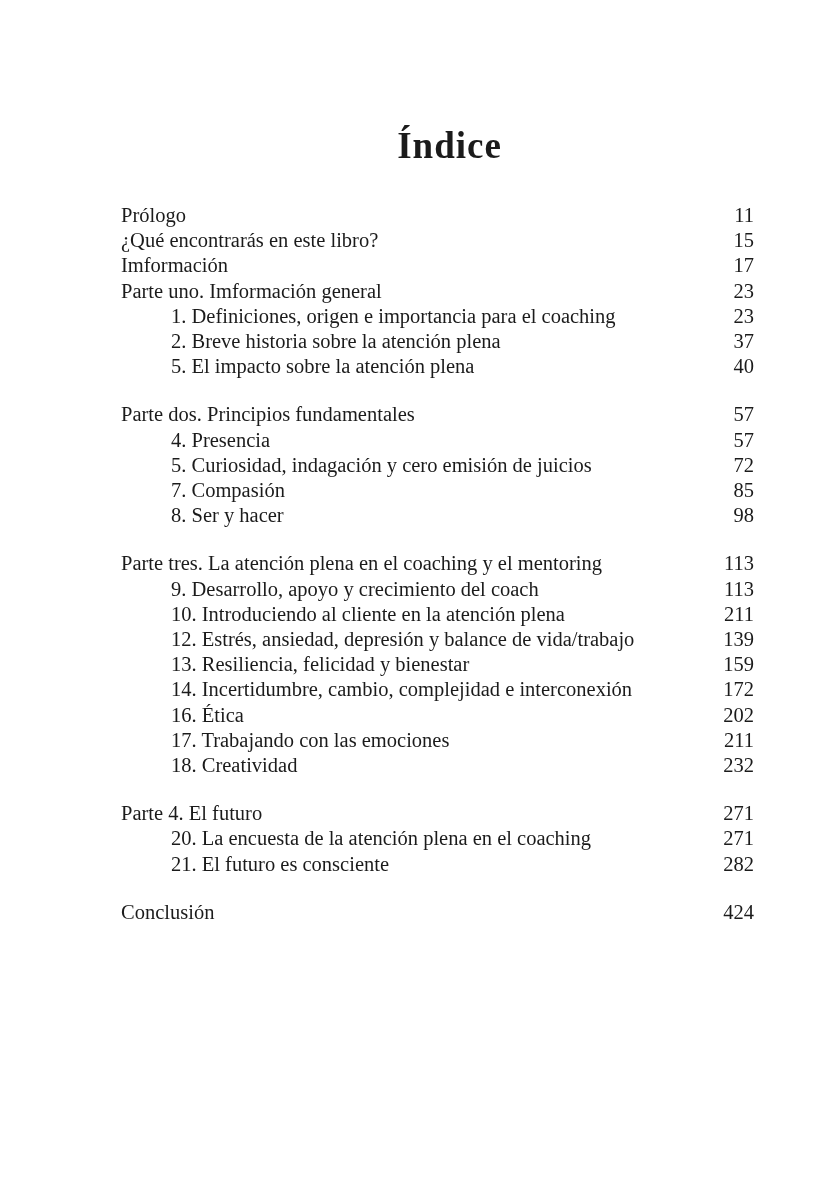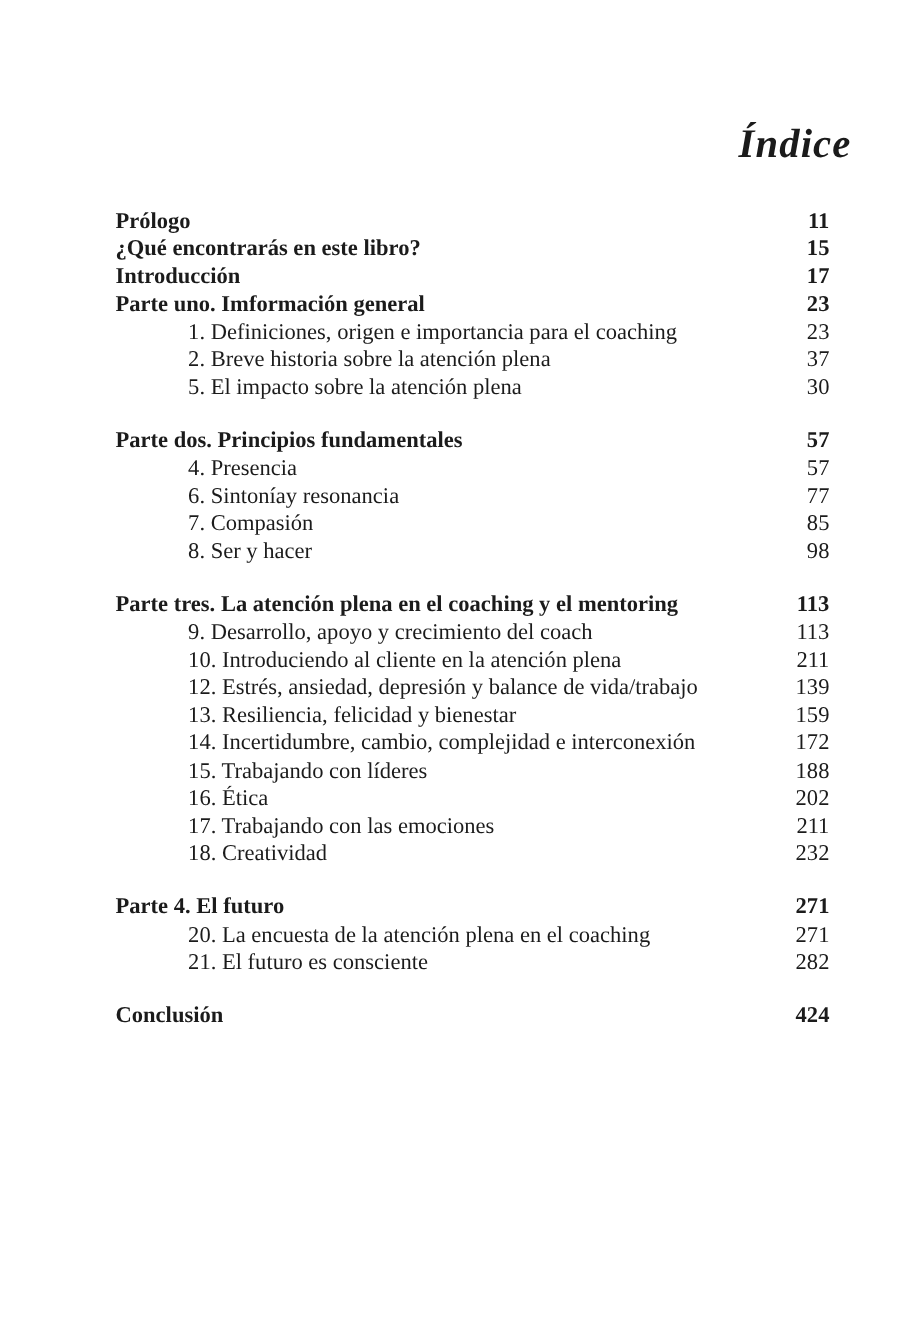--- a/index.html
+++ b/index.html
@@ -14,44 +14,44 @@
     height: 1200px;
     margin: 0 auto;
     background: var(--bg, #ffffff);
     color: var(--text, #1b1b1b);
     font-family: "Liberation Serif", "DejaVu Serif", serif;
     box-sizing: border-box;
     padding: 110px 81px 0 105px;
     overflow: hidden;
   }
   .page-title {
-    margin: 0;
+    margin: 14px;
     font-size: 37px;
     font-weight: 700;
     line-height: 44px;
-    text-align: right;
+    text-align: center;
     letter-spacing: 1px;
     
     transform: translateX(20px);
-    font-style: italic;
   }
   .toc {
     margin-top: 35px;
     font-size: 20.5px;
     line-height: 25.2px;
   }
   .toc-row {
     display: flex;
     align-items: baseline;
   }
   .toc-row.gap {
     margin-top: 23px;
   }
   .toc-row.part {
-    font-weight: 700;
+    font-weight: 400;
+    margin-left: 16px;
   }
   .toc-row .entry-title {
     flex: 1 1 auto;
     white-space: nowrap;
     overflow: hidden;
   }
   .toc-row.chapter .entry-title {
     padding-left: 66px;
   }
   .toc-row .entry-page {
@@ -69,50 +69,50 @@
   <div class="toc" id="toc-list">
       <div class="toc-row part">
     <span class="entry-title">Prólogo</span>
     <span class="entry-page">11</span>
   </div>
       <div class="toc-row part">
     <span class="entry-title">¿Qué encontrarás en este libro?</span>
     <span class="entry-page">15</span>
   </div>
       <div class="toc-row part">
-    <span class="entry-title">Introducción</span>
+    <span class="entry-title">Imformación</span>
     <span class="entry-page">17</span>
   </div>
       <div class="toc-row part">
     <span class="entry-title">Parte uno. Imformación general</span>
     <span class="entry-page">23</span>
   </div>
       <div class="toc-row chapter">
     <span class="entry-title">1. Definiciones, origen e importancia para el coaching</span>
     <span class="entry-page">23</span>
   </div>
       <div class="toc-row chapter">
     <span class="entry-title">2. Breve historia sobre la atención plena</span>
     <span class="entry-page">37</span>
   </div>
       <div class="toc-row chapter">
     <span class="entry-title">5. El impacto sobre la atención plena</span>
-    <span class="entry-page">30</span>
+    <span class="entry-page">40</span>
   </div>
       <div class="toc-row part gap">
     <span class="entry-title">Parte dos. Principios fundamentales</span>
     <span class="entry-page">57</span>
   </div>
       <div class="toc-row chapter">
     <span class="entry-title">4. Presencia</span>
     <span class="entry-page">57</span>
   </div>
       <div class="toc-row chapter">
-    <span class="entry-title">6. Sintoníay resonancia</span>
-    <span class="entry-page">77</span>
+    <span class="entry-title">5. Curiosidad, indagación y cero emisión de juicios</span>
+    <span class="entry-page">72</span>
   </div>
       <div class="toc-row chapter">
     <span class="entry-title">7. Compasión</span>
     <span class="entry-page">85</span>
   </div>
       <div class="toc-row chapter">
     <span class="entry-title">8. Ser y hacer</span>
     <span class="entry-page">98</span>
   </div>
       <div class="toc-row part gap">
@@ -133,24 +133,20 @@
   </div>
       <div class="toc-row chapter">
     <span class="entry-title">13. Resiliencia, felicidad y bienestar</span>
     <span class="entry-page">159</span>
   </div>
       <div class="toc-row chapter">
     <span class="entry-title">14. Incertidumbre, cambio, complejidad e interconexión</span>
     <span class="entry-page">172</span>
   </div>
       <div class="toc-row chapter">
-    <span class="entry-title">15. Trabajando con líderes</span>
-    <span class="entry-page">188</span>
-  </div>
-      <div class="toc-row chapter">
     <span class="entry-title">16. Ética</span>
     <span class="entry-page">202</span>
   </div>
       <div class="toc-row chapter">
     <span class="entry-title">17. Trabajando con las emociones</span>
     <span class="entry-page">211</span>
   </div>
       <div class="toc-row chapter">
     <span class="entry-title">18. Creatividad</span>
     <span class="entry-page">232</span>

